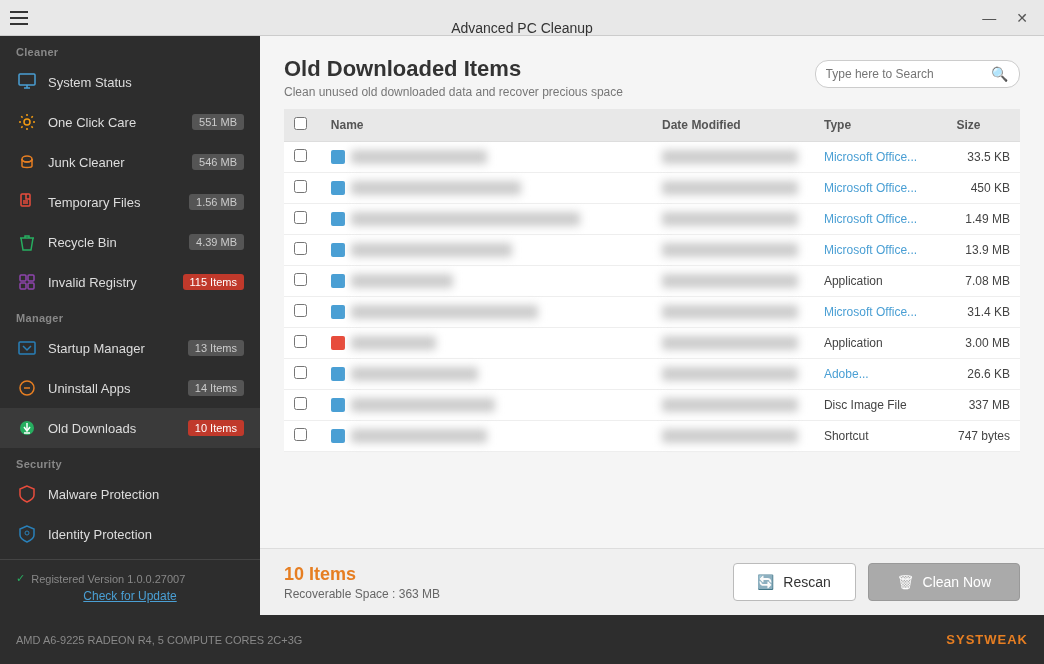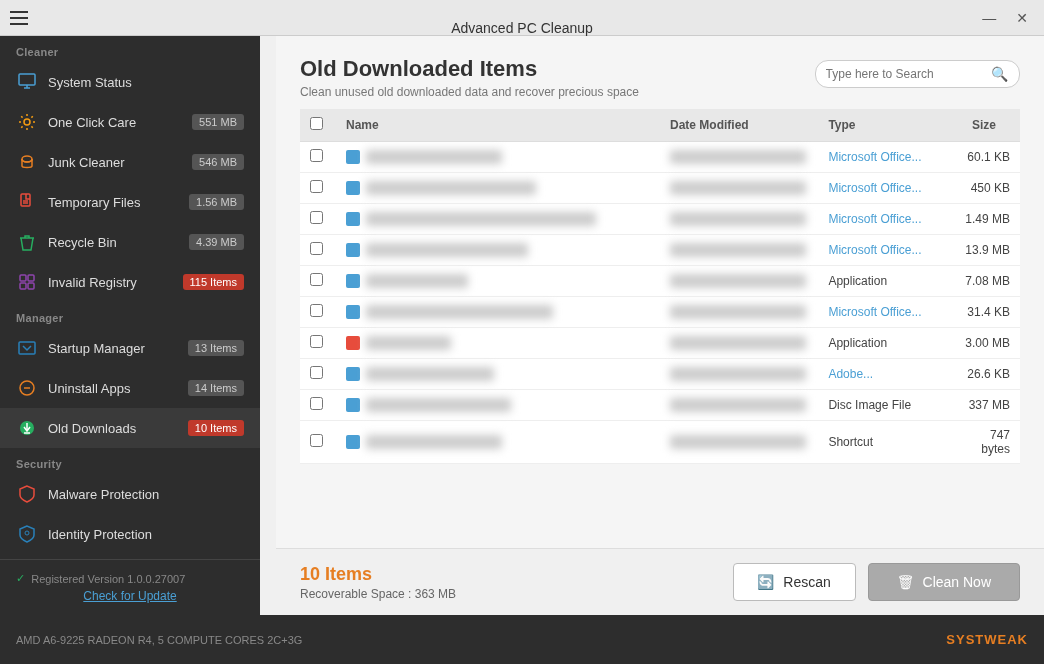--- a/index.html
+++ b/index.html
@@ -76,21 +76,20 @@
     .sidebar-footer-text { font-size: 11px; color: #888; display: flex; align-items: center; gap: 6px; }
     .sidebar-footer-link { color: #4a9fd4; font-size: 12px; cursor: pointer; text-decoration: underline; display: block; margin-top: 4px; text-align: center; }
 
     
     .main-content {
       flex: 1;
       background: #f5f5f5;
       display: flex;
       flex-direction: column;
       overflow: hidden;
-      margin-left: 16px;
     }
     .content-header {
       padding: 20px 24px 10px;
       display: flex;
       align-items: flex-start;
       justify-content: space-between;
     }
     .content-header-left {}
     .content-title { font-size: 22px; font-weight: 600; color: #333; }
     .content-subtitle { font-size: 12px; color: #777; margin-top: 3px; }
@@ -131,21 +130,21 @@
       font-size: 12px;
       color: #444;
       border-bottom: 1px solid #eee;
       vertical-align: middle;
     }
     .col-checkbox { width: 30px; }
     .col-name { width: 45%; }
     .col-date { width: 22%; }
     .col-type { width: 18%; }
     .col-size { width: 10%; text-align: right; }
-    th.col-size { text-align: center; }
+    th.col-size { text-align: left; }
     td.col-size { text-align: right; }
 
     
     .content-footer {
       padding: 14px 24px;
       background: #f0f0f0;
       border-top: 1px solid #ddd;
       display: flex;
       align-items: center;
       justify-content: space-between;
@@ -383,21 +382,21 @@
             <th class="col-type">Type</th>
             <th class="col-size">Size</th>
           </tr>
         </thead>
         <tbody id="table-body">
         <tr>
               <td class="col-checkbox"><input type="checkbox" style=""></td>
               <td class="col-name"><span style="display: inline-block; width: 14px; height: 14px; background: rgb(74, 159, 212); border-radius: 2px; margin-right: 6px; vertical-align: middle;"></span><span style="filter: blur(4px); background-color: rgb(204, 204, 204); color: transparent; border-radius: 2px; user-select: none;">████████████████</span></td>
               <td class="col-date"><span style="filter: blur(4px); background-color: rgb(204, 204, 204); color: transparent; border-radius: 2px; user-select: none;">████████████████</span></td>
               <td class="col-type" style="color: rgb(74, 159, 212); cursor: pointer;">Microsoft Office...</td>
-              <td class="col-size">60.1 KB</td>
+              <td class="col-size">33.5 KB</td>
             </tr>
             <tr>
               <td class="col-checkbox"><input type="checkbox" style=""></td>
               <td class="col-name"><span style="display: inline-block; width: 14px; height: 14px; background: rgb(74, 159, 212); border-radius: 2px; margin-right: 6px; vertical-align: middle;"></span><span style="filter: blur(4px); background-color: rgb(204, 204, 204); color: transparent; border-radius: 2px; user-select: none;">████████████████████</span></td>
               <td class="col-date"><span style="filter: blur(4px); background-color: rgb(204, 204, 204); color: transparent; border-radius: 2px; user-select: none;">████████████████</span></td>
               <td class="col-type" style="color: rgb(74, 159, 212); cursor: pointer;">Microsoft Office...</td>
               <td class="col-size">450 KB</td>
             </tr>
             <tr>
               <td class="col-checkbox"><input type="checkbox" style=""></td>

